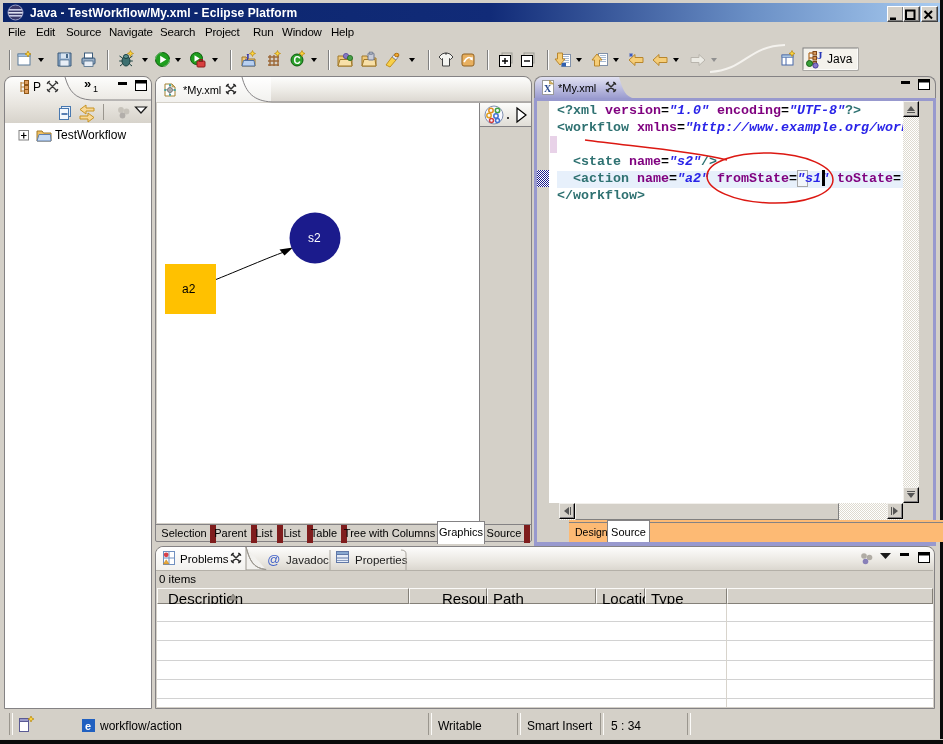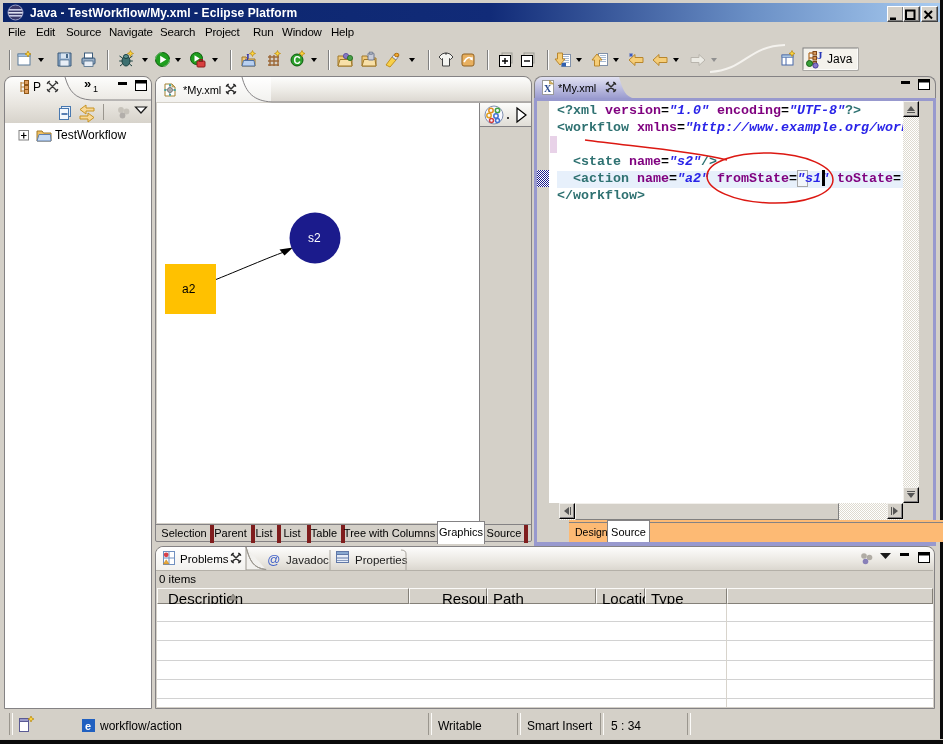--- a/index.html
+++ b/index.html
@@ -524,21 +524,21 @@
  <div class="ssep" style="left:425px"></div>
  <span class="abs" style="left:435px;top:9px;">Writable</span>
  <div class="ssep" style="left:514px"></div>
  <span class="abs" style="left:524px;top:9px;">Smart Insert</span>
  <div class="ssep" style="left:597px"></div>
  <span class="abs" style="left:608px;top:9px;">5 : 34</span>
  <div class="ssep" style="left:684px"></div>
 </div>
 </div>
 <style>
- .mtab{top:2px;height:16px;border-right:4px solid #7f1d1d;text-align:center;padding-top:2px;box-sizing:content-box;color:#000;}
+ .mtab{top:2px;height:16px;border-right:6px solid #7f1d1d;text-align:center;padding-top:2px;box-sizing:content-box;color:#000;}
  .mtabA{top:-2px;height:18px;background:#fff;border:1px solid #848284;border-bottom:none;text-align:center;padding-top:4px;z-index:2;}
  .sbtn{width:16px;height:16px;background:#D4D0C8;border:1px solid #f2f0ec;border-right-color:#000;border-bottom-color:#000;box-sizing:border-box;box-shadow:inset -1px -1px 0 #848284;}
  .hcell{position:absolute;top:0;height:16px;background:#D5D1C9;border-top:1px solid #fbfaf8;border-left:1px solid #fbfaf8;border-right:1px solid #848078;border-bottom:1px solid #848078;box-sizing:border-box;font-size:15px;padding:1px 0 0 5px;color:#000;}
  .grow{position:absolute;left:0;width:776px;height:1px;background:#d2d2d2;}
  .ssep{position:absolute;top:3px;width:2px;height:22px;border-left:1px solid #9a968e;border-right:1px solid #fbfaf8;}
  #code{position:absolute;left:0;top:1px;margin:0;font-family:"Liberation Mono",monospace;font-size:13.333px;font-weight:bold;line-height:17px;white-space:pre;}
  #code i{font-style:italic;}
  .tg{color:#2E7171;} .an{color:#7F007F;text-align:center;} .eq{color:#000000;} .av{color:#2A24E8;}
 </style>
 

